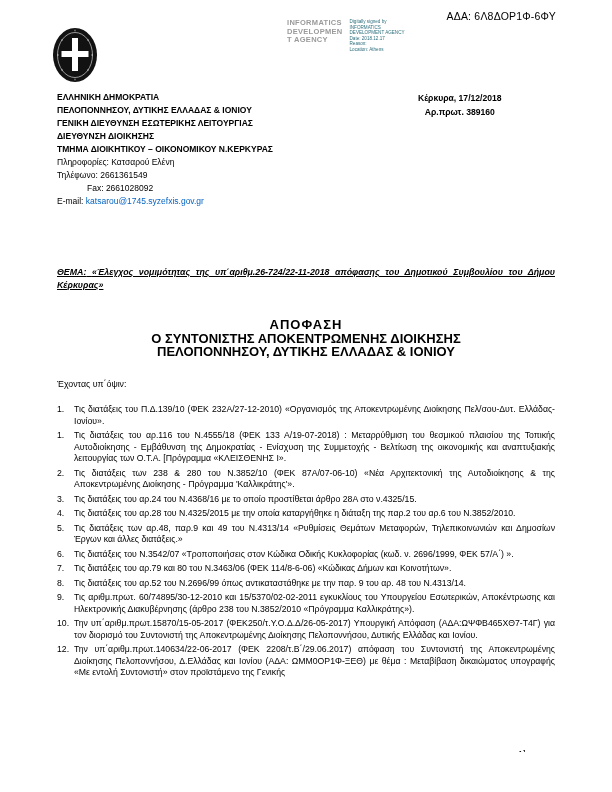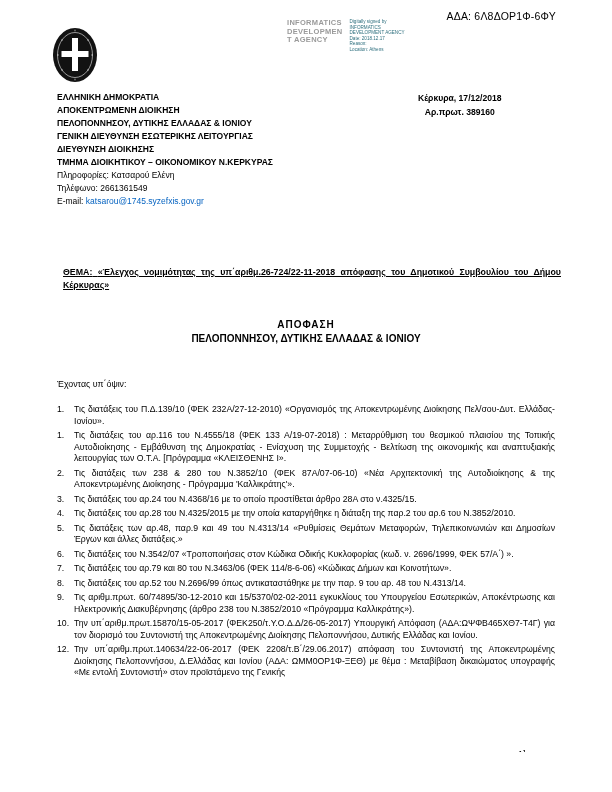--- a/index.html
+++ b/index.html
@@ -15,22 +15,22 @@
   .stamp-agency { color:var(--stamp_gray,#9a9a9a); font-weight:bold; font-size:7.5px; line-height:8.5px; letter-spacing:0.3px; }
   .stamp-details { color:var(--stamp_teal,#2e6f7e); font-size:4.6px; line-height:5.6px; }
   .emblem { position:absolute; top:27px; left:52px; }
   .org-block { position:absolute; top:91px; left:57px; width:300px; font-size:8.5px; line-height:13px; }
   .org-line { font-weight:bold; }
   .contact-line { font-weight:normal; }
   .contact-line.indent { padding-left:30px; }
   .email-line { font-weight:normal; }
   .email-link { color:var(--link_blue,#0563c1); cursor:pointer; }
   .date-block { position:absolute; top:91px; left:418px; font-size:8.6px; line-height:14px; font-weight:bold; text-align:center; }
-  .subject { position:absolute; top:266px; left:63px; width:498px; font-size:8.8px; line-height:12.5px; font-weight:bold; text-decoration:underline; text-align:justify; }
-  .decision-heading { position:absolute; top:318px; left:57px; width:498px; text-align:center; font-weight:bold; font-size:10px; line-height:13px; }
+  .subject { position:absolute; top:266px; left:57px; width:498px; font-size:8.8px; line-height:12.5px; font-weight:bold; text-decoration:underline; text-align:justify;font-style:italic; }
+  .decision-heading { position:absolute; top:318px; left:57px; width:498px; text-align:center; font-weight:bold; font-size:13px; line-height:13px; }
   .decision-heading .title-line { letter-spacing:1px; margin-bottom:1px; }
   .preamble { position:absolute; top:379px; left:57px; font-size:8.8px; }
   .considerations { position:absolute; top:404px; left:57px; width:498px; font-size:8.7px; line-height:11.5px; }
   .li-row { display:flex; margin-bottom:3px; }
   .li-num { flex:none; width:17px; }
   .li-text { flex:1; text-align:justify; }
   .footer-page { position:absolute; top:749px; left:518px; font-size:9px; }
 </style>
 </head>
 <body>
@@ -71,27 +71,27 @@
         <circle cx="10" cy="43" r="1"></circle>
           <circle cx="36" cy="43" r="1"></circle>
         <circle cx="23" cy="3.5" r="1"></circle>
           <circle cx="23" cy="52.5" r="1"></circle>
       </g>
     </svg>
   </div>
 
   <div class="org-block">
     <div class="org-line">ΕΛΛΗΝΙΚΗ ΔΗΜΟΚΡΑΤΙΑ</div>
-    <div class="org-line">ΑΠΟΚΕΝΤΡΩΜΕΝΗ ΔΙΟΙΚΗΣΗ</div>
     <div class="org-line">ΠΕΛΟΠΟΝΝΗΣΟΥ, ΔΥΤΙΚΗΣ ΕΛΛΑΔΑΣ &amp; ΙΟΝΙΟΥ</div>
     <div class="org-line">ΓΕΝΙΚΗ ΔΙΕΥΘΥΝΣΗ ΕΣΩΤΕΡΙΚΗΣ ΛΕΙΤΟΥΡΓΙΑΣ</div>
     <div class="org-line">ΔΙΕΥΘΥΝΣΗ ΔΙΟΙΚΗΣΗΣ</div>
     <div class="org-line">ΤΜΗΜΑ ΔΙΟΙΚΗΤΙΚΟΥ – ΟΙΚΟΝΟΜΙΚΟΥ Ν.ΚΕΡΚΥΡΑΣ</div>
     <div class="contact-line">Πληροφορίες: Κατσαρού Ελένη</div>
     <div class="contact-line">Τηλέφωνο: 2661361549</div>
+    <div class="contact-line indent">Fax: 2661028092</div>
     <div class="email-line">
       <span>E-mail:</span>
       <a class="email-link">katsarou@1745.syzefxis.gov.gr</a>
     </div>
   </div>
 
   <div class="date-block">
     <div>Κέρκυρα, 17/12/2018</div>
     <div>
       <span>Αρ.πρωτ.</span>
@@ -99,20 +99,21 @@
     </div>
   </div>
 
   <div class="subject">
     <span>ΘΕΜΑ:</span>
     <span>«Έλεγχος νομιμότητας της υπ΄αριθμ.26-724/22-11-2018 απόφασης του Δημοτικού Συμβουλίου του Δήμου Κέρκυρας»</span>
   </div>
 
   <div class="decision-heading">
     <div class="title-line">ΑΠΟΦΑΣΗ</div>
+    <div>Ο ΣΥΝΤΟΝΙΣΤΗΣ ΑΠΟΚΕΝΤΡΩΜΕΝΗΣ ΔΙΟΙΚΗΣΗΣ</div>
     <div>ΠΕΛΟΠΟΝΝΗΣΟΥ, ΔΥΤΙΚΗΣ ΕΛΛΑΔΑΣ &amp; ΙΟΝΙΟΥ</div>
   </div>
 
   <div class="preamble">Έχοντας υπ΄όψιν:</div>
 
   <div class="considerations">
     <div class="li-row">
       <div class="li-num">1.</div>
       <div class="li-text">Τις διατάξεις του Π.Δ.139/10 (ΦΕΚ 232Α/27-12-2010) «Οργανισμός της Αποκεντρωμένης Διοίκησης Πελ/σου-Δυτ. Ελλάδας-Ιονίου».</div>
     </div>

